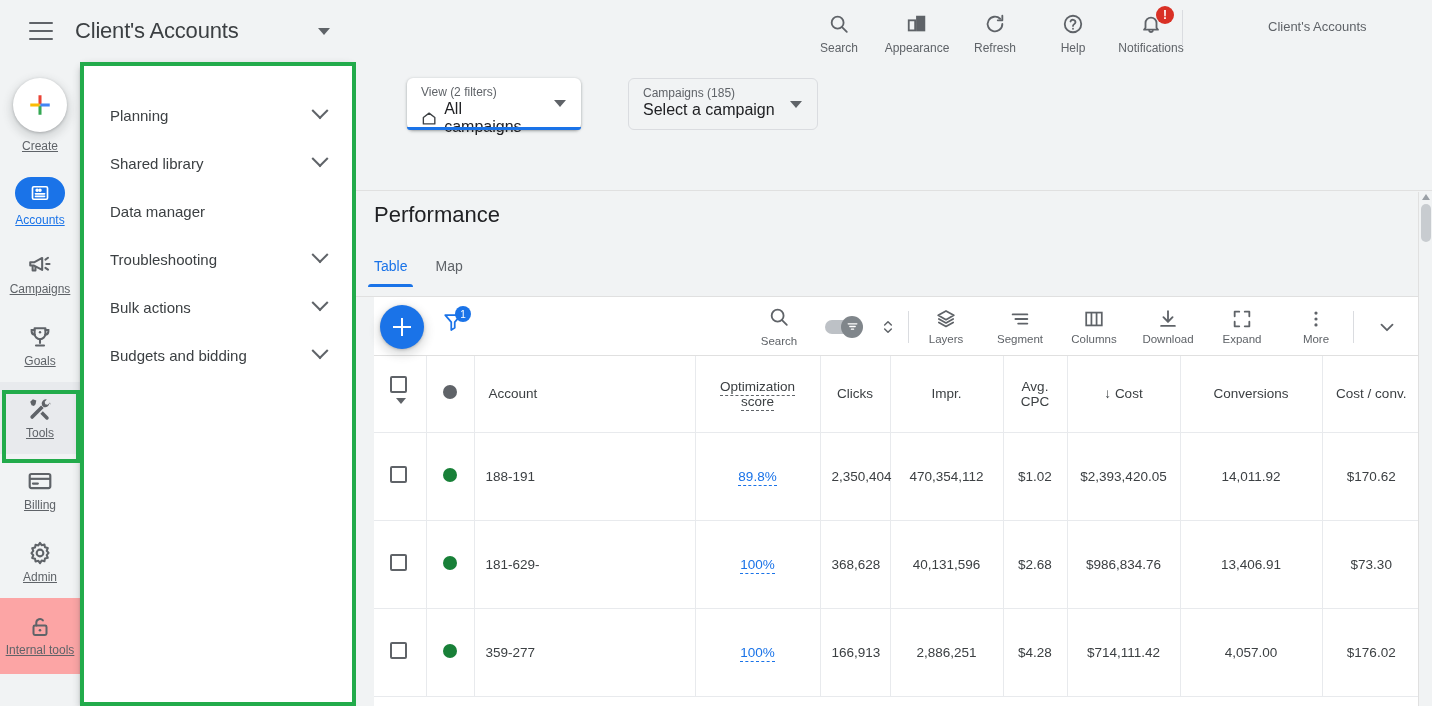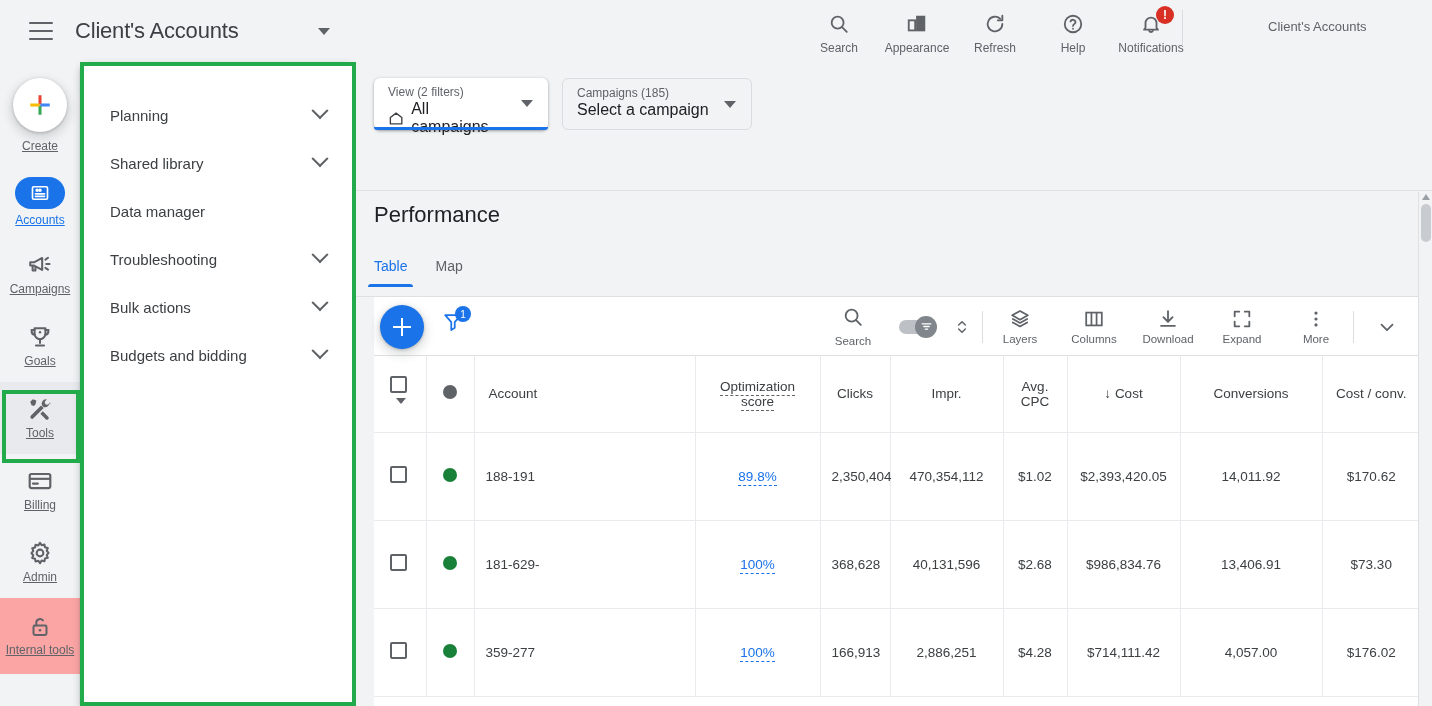--- a/index.html
+++ b/index.html
@@ -107,21 +107,21 @@
   .anno { position: absolute; border: 4px solid #22ab4b; pointer-events: none; z-index: 60; }
   #anno-panel { left: 80px; top: 62px; width: 276px; height: 644px; }
   #anno-tools { left: 2px; top: 390px; width: 78px; height: 73px; }
 
   
   .main { position: absolute; top: 62px; left: 356px; width: 1076px; height: 644px; background: #f1f3f4; }
 
   .selectors { position: absolute; top: 16px; left: 18px; display: flex; gap: 14px; }
   .sel-card {
     height: 52px; background: #fff; border-radius: 6px; position: relative;
-    padding: 7px 42px 0 14px; cursor: pointer;
+    padding: 7px 42px 0 14px; cursor: pointer; margin-left: 33px;
   }
   .sel-card.raised { box-shadow: 0 1px 2px rgba(60,64,67,.3), 0 1px 3px 1px rgba(60,64,67,.15); }
   .sel-card.outlined { border: 1px solid #dadce0; background: transparent; }
   .sel-top { font-size: 12px; color: #5f6368; }
   .sel-bottom { font-size: 16px; color: #202124; margin-top: 1px; display: flex; align-items: center; gap: 7px; }
   .sel-caret {
     position: absolute; right: 15px; top: 22px;
     width: 0; height: 0; border-left: 6px solid transparent;
     border-right: 6px solid transparent; border-top: 7px solid #5f6368;
   }
@@ -479,20 +479,28 @@
 
           <div class="tb-item">
             <svg width="22" height="22" viewBox="0 0 24 24" fill="none" stroke="#5f6368" stroke-width="1.9">
               <path d="M12 3.2 20.5 8 12 12.8 3.5 8z" stroke-linejoin="round"></path>
               <polyline points="4.2,12 12,16.3 19.8,12" stroke-linecap="round" stroke-linejoin="round"></polyline>
               <polyline points="4.2,15.8 12,20.1 19.8,15.8" stroke-linecap="round" stroke-linejoin="round"></polyline>
             </svg>
             <span class="lb">Layers</span>
           </div>
 
+          <div class="tb-item">
+            <svg width="22" height="22" viewBox="0 0 24 24" fill="none" stroke="#5f6368" stroke-width="2">
+              <line x1="4" y1="7" x2="20" y2="7" stroke-linecap="round"></line>
+              <line x1="7" y1="12" x2="20" y2="12" stroke-linecap="round"></line>
+              <line x1="10" y1="17" x2="20" y2="17" stroke-linecap="round"></line>
+            </svg>
+            <span class="lb">Segment</span>
+          </div>
 
           <div class="tb-item">
             <svg width="22" height="22" viewBox="0 0 24 24" fill="none" stroke="#5f6368" stroke-width="1.9">
               <rect x="3.5" y="5" width="17" height="14"></rect>
               <line x1="9.2" y1="5" x2="9.2" y2="19"></line>
                 <line x1="14.8" y1="5" x2="14.8" y2="19"></line>
             </svg>
             <span class="lb">Columns</span>
           </div>
 

